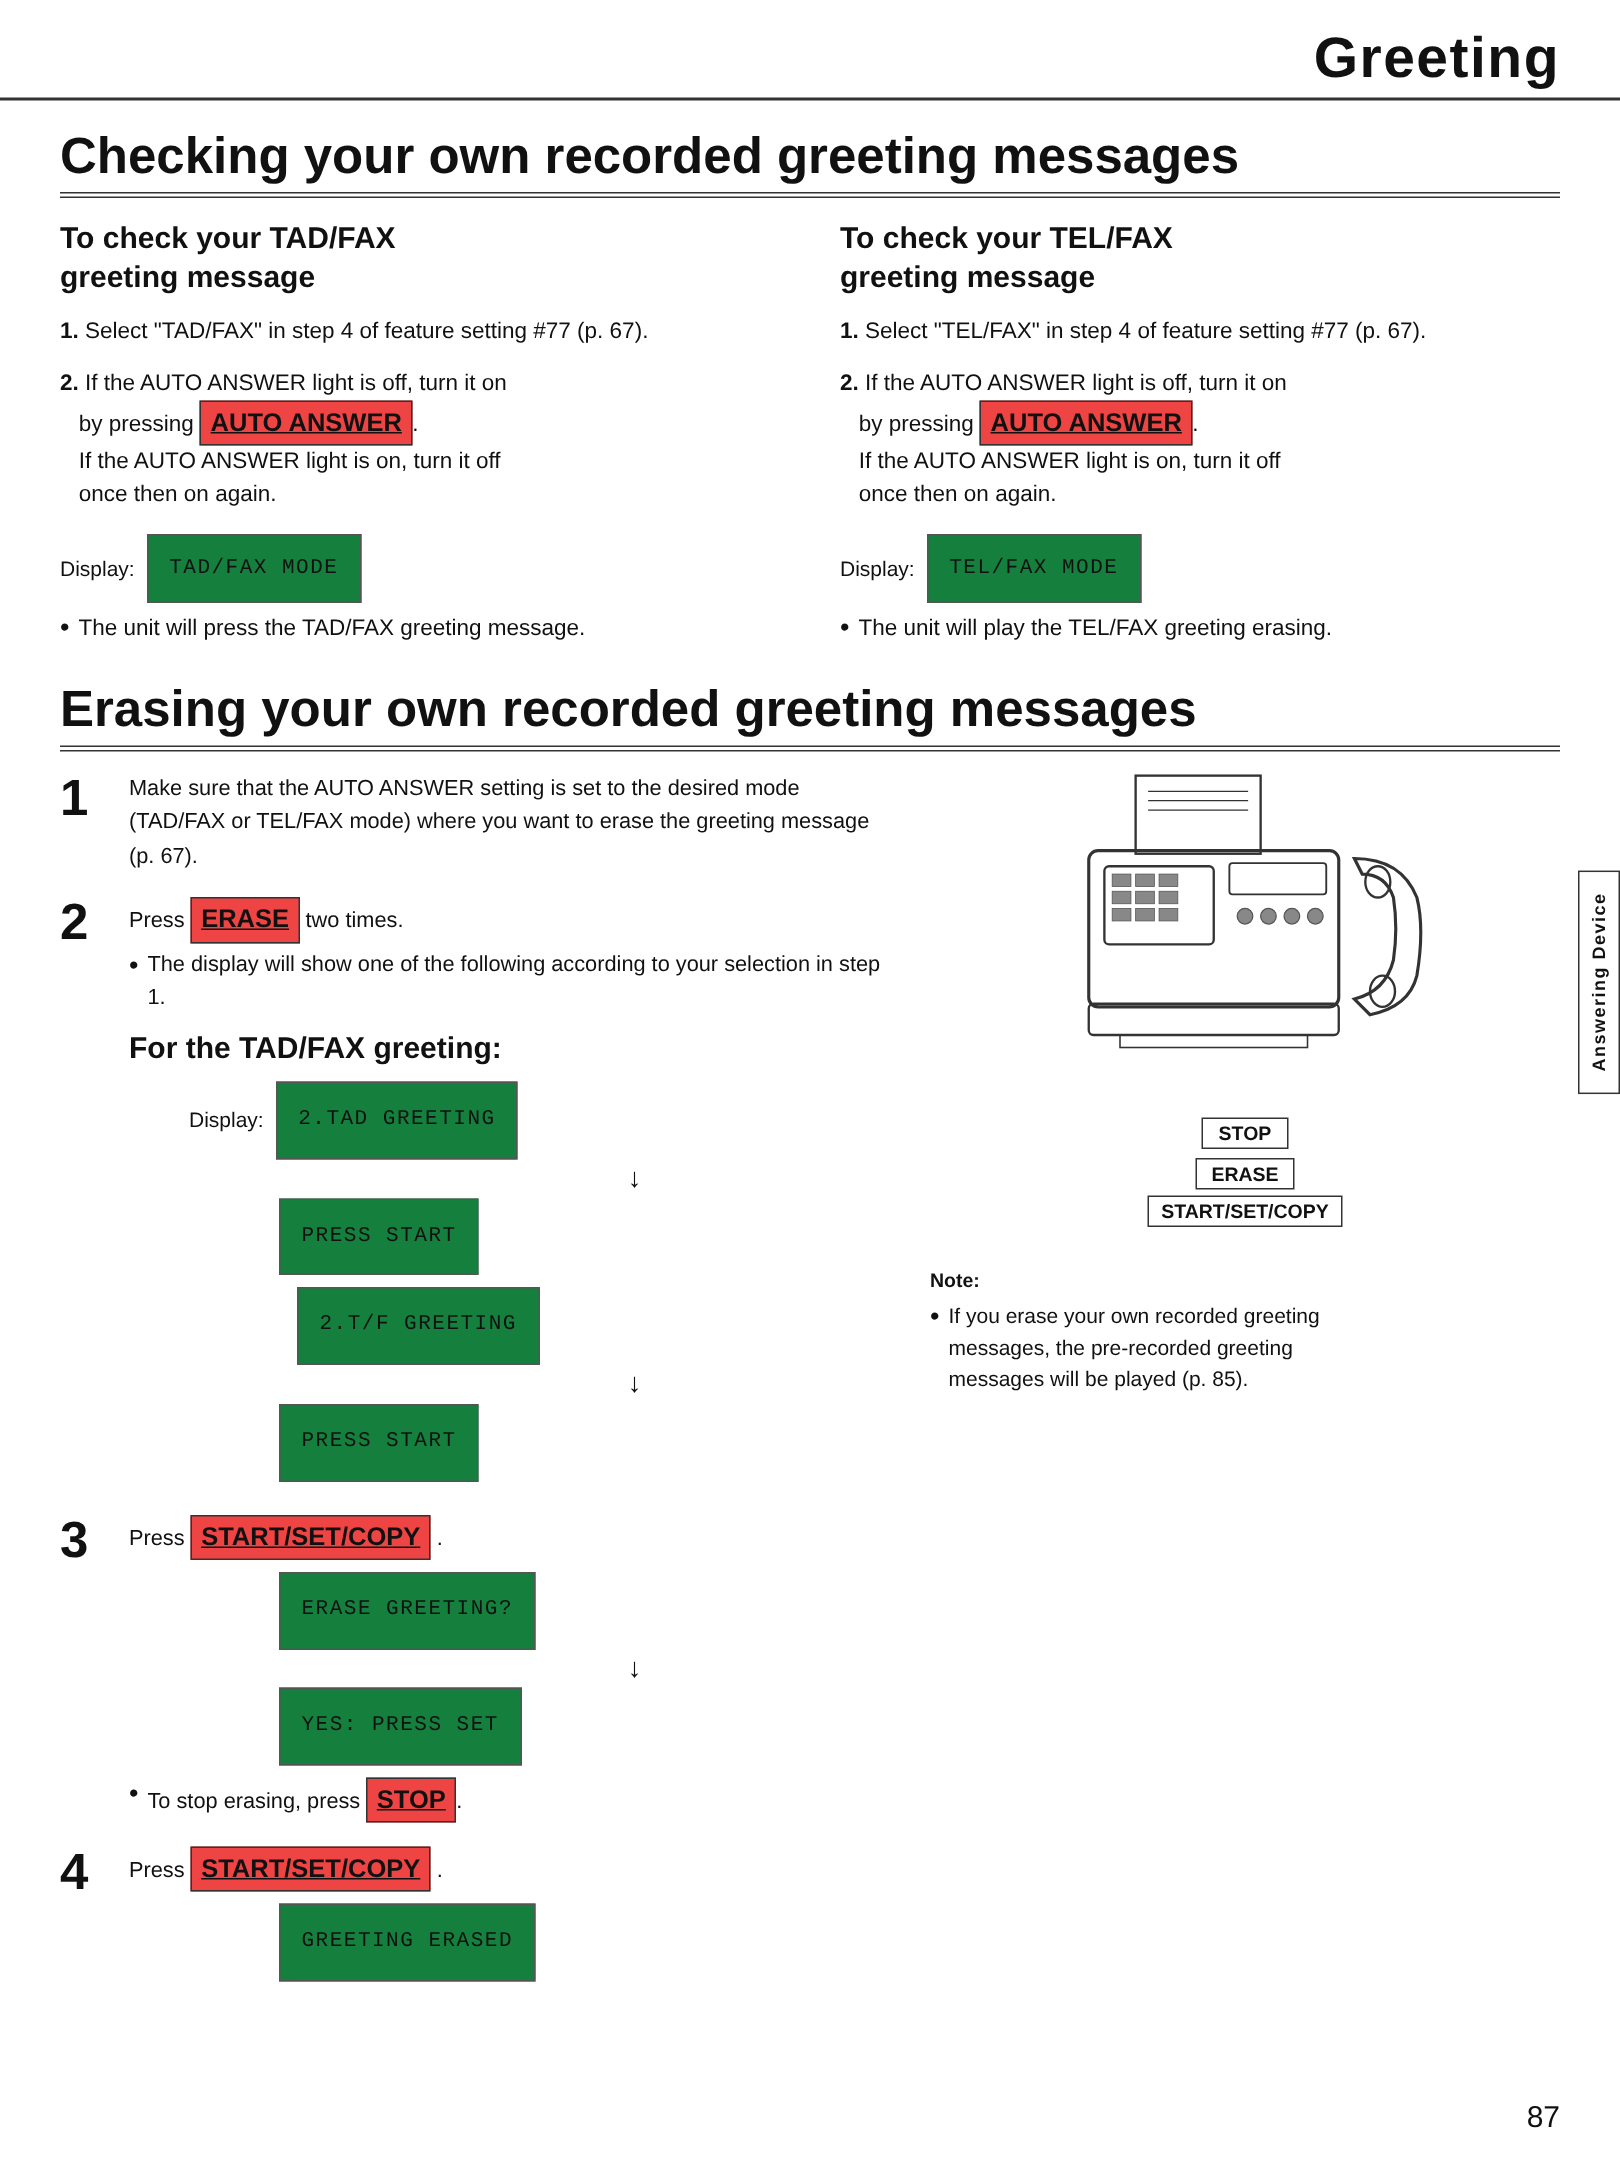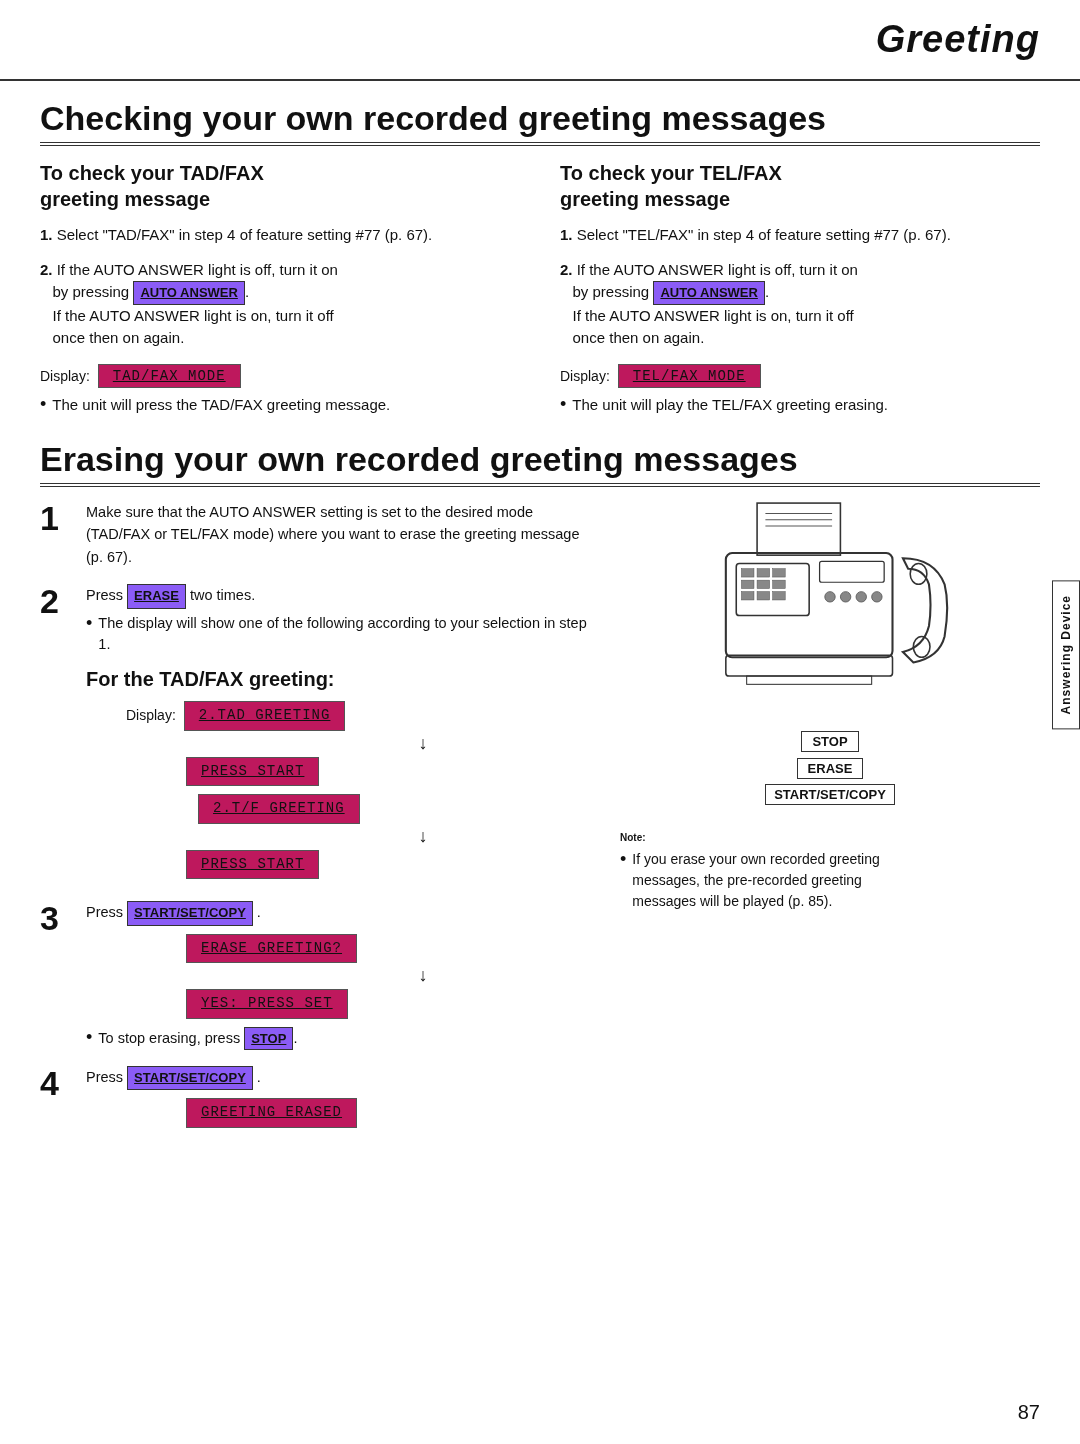--- a/index.html
+++ b/index.html
@@ -9,24 +9,23 @@
       background: #fff;
       font-family: Arial, Helvetica, sans-serif;
       font-size: 15px;
       color: #111;
       position: relative;
     }
 
     
     .page-header {
       text-align: right;
-      padding: 18px 40px 18px 0;
+      padding: 18px 40px 4px 0;
       font-size: 38px;
       font-weight: bold;
-      font-style: italic;
       letter-spacing: 1px;
       border-bottom: 2px solid #333;
     }
 
     .main-content {
       padding: 0 40px 30px 40px;
     }
 
     
     .section-title {
@@ -63,47 +62,46 @@
       padding-left: 0;
       line-height: 1.5;
     }
     .step-num {
       font-weight: bold;
     }
 
     .display-box {
       display: inline-block;
       border: 1.5px solid #555;
-      padding: 3px 14px;
+      padding: 14px 14px;
       font-family: 'Courier New', Courier, monospace;
       font-size: 14px;
-      background: #be185d;
+      background: #15803d;
       margin: 2px 0;
       letter-spacing: 1px;
-      text-decoration: underline;
     }
 
     .display-row {
       display: flex;
       align-items: center;
       margin: 6px 0 2px 0;
       gap: 8px;
     }
     .display-label {
       font-size: 14px;
     }
 
     .key-btn {
       display: inline-block;
       border: 1.5px solid #333;
       padding: 1px 6px;
-      font-size: 13px;
+      font-size: 17px;
       font-weight: bold;
       text-decoration: underline;
-      background: #8b5cf6;
+      background: #ef4444;
     }
 
     .bullet-item {
       display: flex;
       align-items: flex-start;
       gap: 6px;
       margin-top: 4px;
       line-height: 1.5;
     }
     .bullet-dot {
@@ -198,21 +196,21 @@
       bottom: 20px;
       right: 40px;
       font-size: 20px;
     }
 
     .note-section {
       margin-top: 20px;
     }
     .note-label {
       font-weight: bold;
-      font-size: 10px;
+      font-size: 13px;
       margin-bottom: 6px;
     }
   </style>
 </head>
 <body>
 
 <div class="page-header">
   <span>Greeting</span>
 </div>
 

